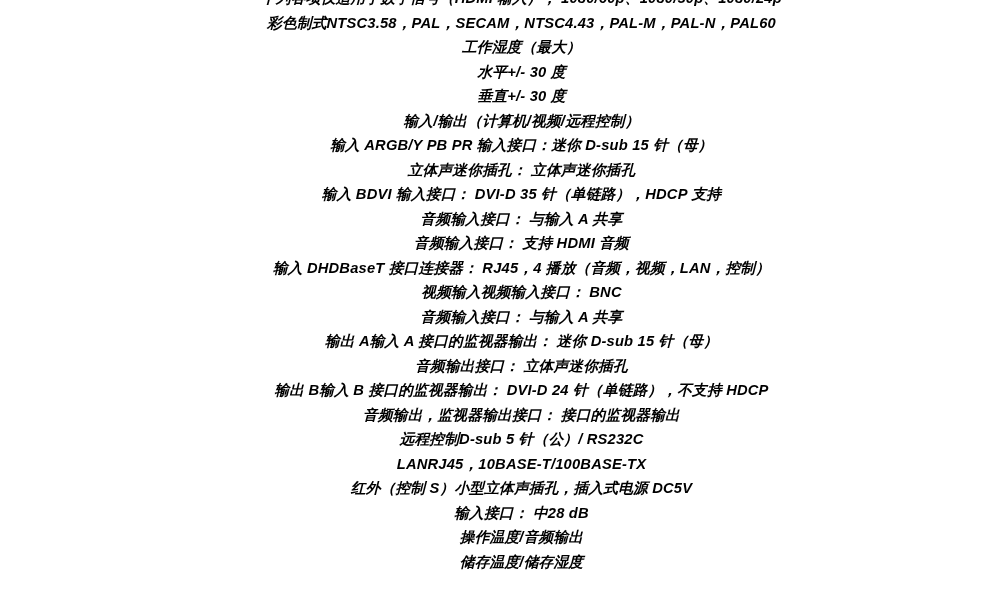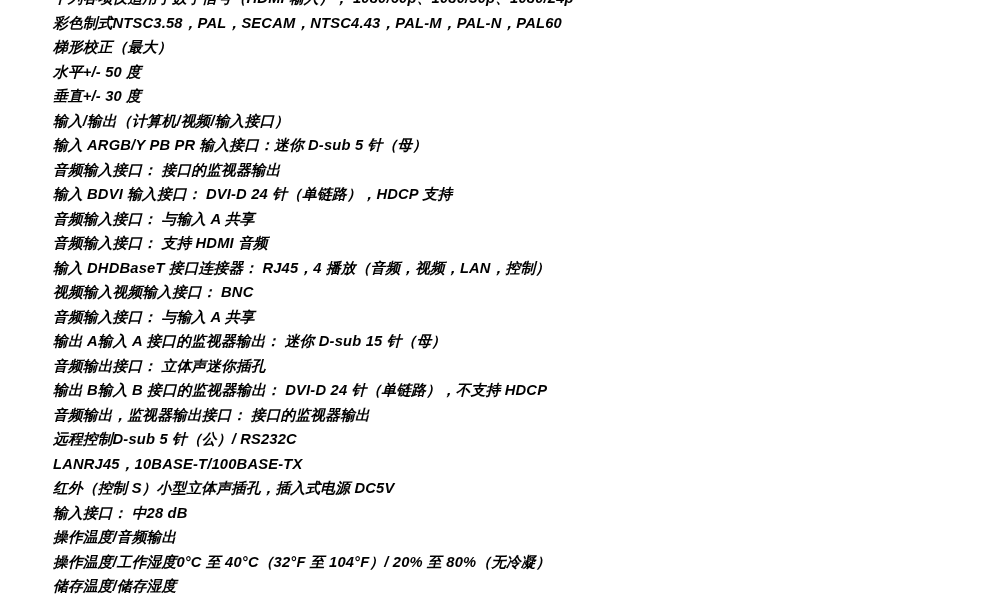--- a/index.html
+++ b/index.html
@@ -8,20 +8,21 @@
     width: 990px;
     height: 613px;
     overflow: hidden;
     background: #ffffff;
   }
   .page {
     position: relative;
     width: 990px;
     height: 613px;
     background: #ffffff;
+    text-align: center;
   }
   .text-block {
     position: absolute;
     top: -14px;
     left: 53px;
     right: 0;
   }
   .line {
     font-family: "Liberation Sans", "DejaVu Sans", sans-serif;
     font-style: italic;
@@ -34,37 +35,36 @@
     letter-spacing: 0.2px;
   }
 </style>
 </head>
 <body style="background: rgb(255, 255, 255);">
 
 <div class="page">
   <div class="text-block">
       <div class="line">下列各项仅适用于数字信号（HDMI 输入）， 1080/60p、1080/50p、1080/24p</div>
       <div class="line">彩色制式NTSC3.58，PAL，SECAM，NTSC4.43，PAL-M，PAL-N，PAL60</div>
-      <div class="line">梯形校正（最大）</div>
-      <div class="line">水平+/- 50 度</div>
+      <div class="line">工作湿度（最大）</div>
+      <div class="line">水平+/- 30 度</div>
       <div class="line">垂直+/- 30 度</div>
-      <div class="line">输入/输出（计算机/视频/输入接口）</div>
-      <div class="line">输入 ARGB/Y PB PR 输入接口：迷你 D-sub 5 针（母）</div>
-      <div class="line">音频输入接口： 接口的监视器输出</div>
-      <div class="line">输入 BDVI 输入接口： DVI-D 24 针（单链路），HDCP 支持</div>
+      <div class="line">输入/输出（计算机/视频/远程控制）</div>
+      <div class="line">输入 ARGB/Y PB PR 输入接口：迷你 D-sub 15 针（母）</div>
+      <div class="line">立体声迷你插孔： 立体声迷你插孔</div>
+      <div class="line">输入 BDVI 输入接口： DVI-D 35 针（单链路），HDCP 支持</div>
       <div class="line">音频输入接口： 与输入 A 共享</div>
       <div class="line">音频输入接口： 支持 HDMI 音频</div>
       <div class="line">输入 DHDBaseT 接口连接器： RJ45，4 播放（音频，视频，LAN，控制）</div>
       <div class="line">视频输入视频输入接口： BNC</div>
       <div class="line">音频输入接口： 与输入 A 共享</div>
       <div class="line">输出 A输入 A 接口的监视器输出： 迷你 D-sub 15 针（母）</div>
       <div class="line">音频输出接口： 立体声迷你插孔</div>
       <div class="line">输出 B输入 B 接口的监视器输出： DVI-D 24 针（单链路），不支持 HDCP</div>
       <div class="line">音频输出，监视器输出接口： 接口的监视器输出</div>
       <div class="line">远程控制D-sub 5 针（公）/ RS232C</div>
       <div class="line">LANRJ45，10BASE-T/100BASE-TX</div>
       <div class="line">红外（控制 S）小型立体声插孔，插入式电源 DC5V</div>
       <div class="line">输入接口： 中28 dB</div>
       <div class="line">操作温度/音频输出</div>
-      <div class="line">操作温度/工作湿度0°C 至 40°C（32°F 至 104°F）/ 20% 至 80%（无冷凝）</div>
       <div class="line">储存温度/储存湿度</div>
     </div>
 </div>
 
 </body></html>

